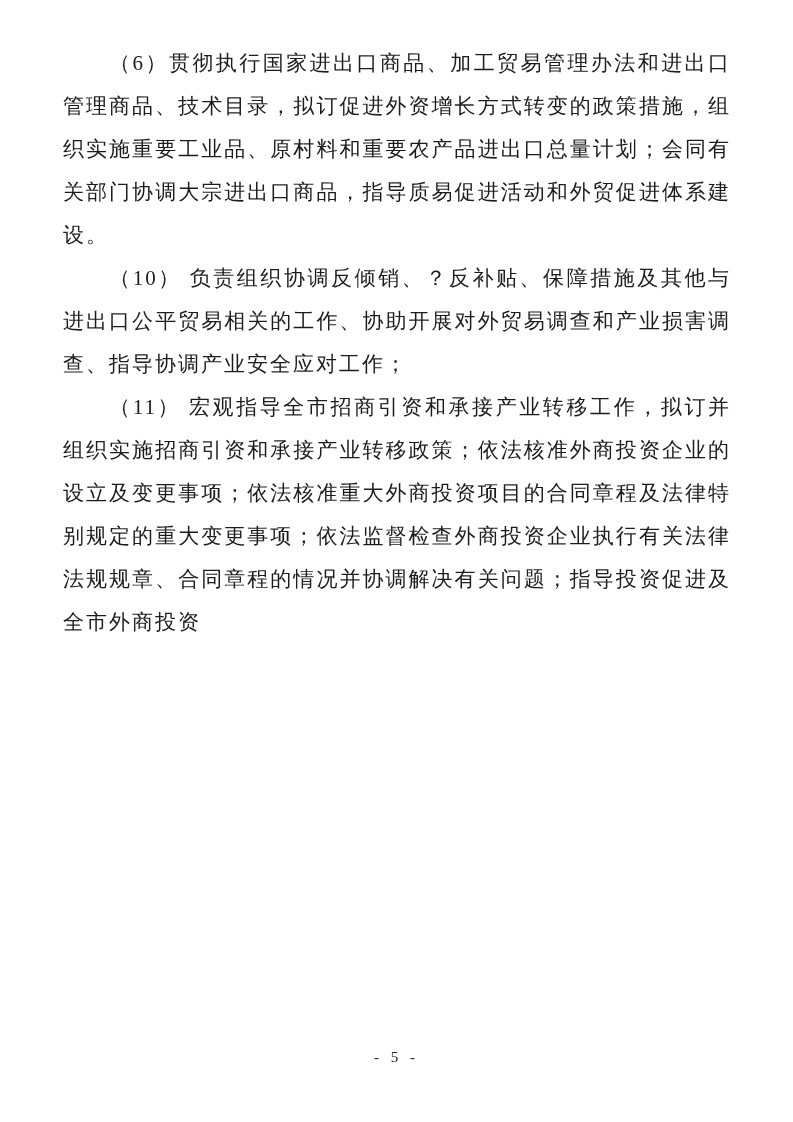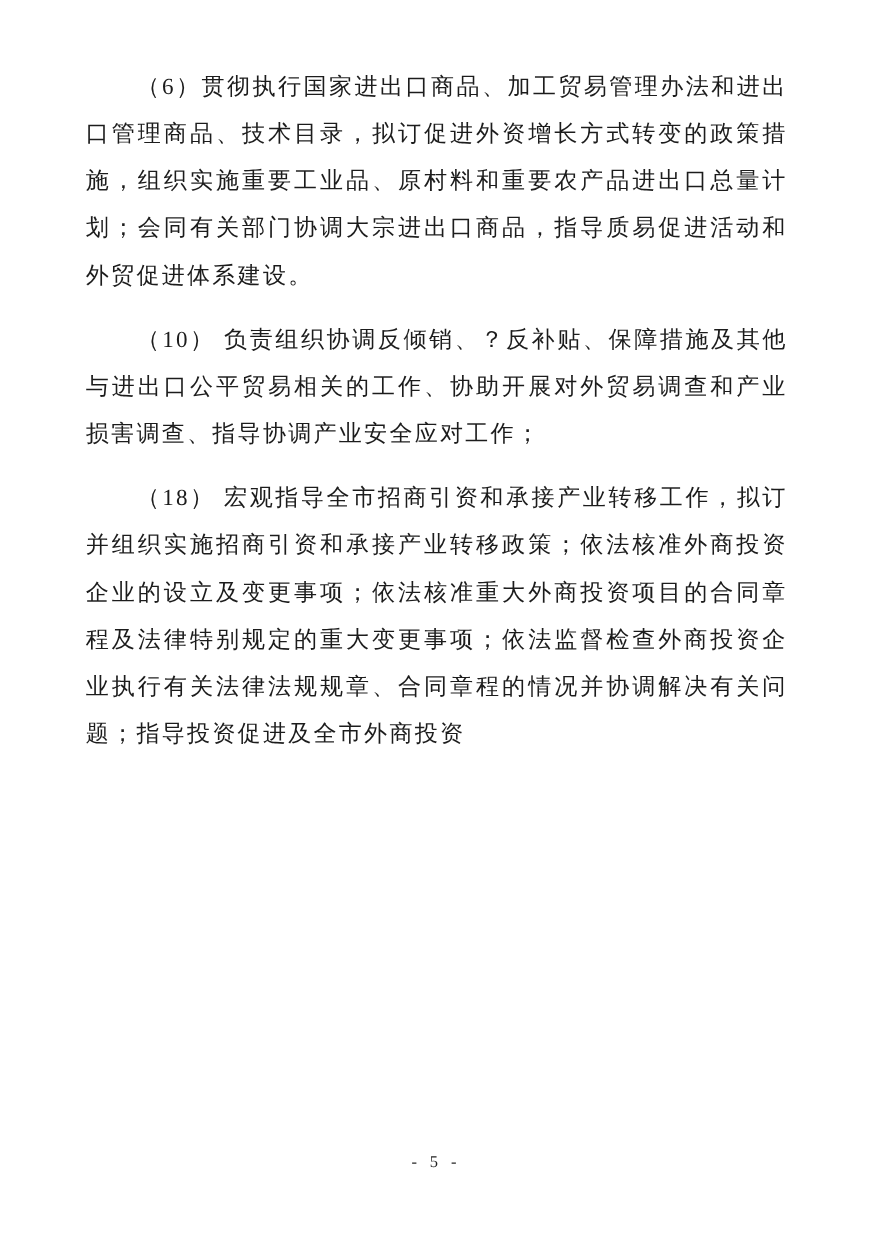--- a/index.html
+++ b/index.html
@@ -16,21 +16,21 @@
     font-family: "Liberation Serif", "DejaVu Serif", serif;
     color: #1c1c1c;
   }
   .content {
     position: absolute;
     left: 63px;
     top: 42px;
     width: 668px;
   }
   .content p {
-    margin: 15px;
+    margin: 0;
     padding: 0;
     font-size: 21px;
     line-height: 43px;
     letter-spacing: 2px;
     text-align: justify;
     text-justify: inter-character;
     text-indent: 2.2em;
     font-weight: 400;
     word-break: break-all;
   }
@@ -46,16 +46,16 @@
     font-family: "Liberation Serif", "DejaVu Serif", serif;
   }
 </style>
 </head>
 <body>
 
 <div class="page">
   <div class="content">
     <p>（6）贯彻执行国家进出口商品、加工贸易管理办法和进出口管理商品、技术目录，拟订促进外资增长方式转变的政策措施，组织实施重要工业品、原村料和重要农产品进出口总量计划；会同有关部门协调大宗进出口商品，指导质易促进活动和外贸促进体系建设。</p>
     <p>（10） 负责组织协调反倾销、？反补贴、保障措施及其他与进出口公平贸易相关的工作、协助开展对外贸易调查和产业损害调查、指导协调产业安全应对工作；</p>
-    <p>（18） 宏观指导全市招商引资和承接产业转移工作，拟订并组织实施招商引资和承接产业转移政策；依法核准外商投资企业的设立及变更事项；依法核准重大外商投资项目的合同章程及法律特别规定的重大变更事项；依法监督检查外商投资企业执行有关法律法规规章、合同章程的情况并协调解决有关问题；指导投资促进及全市外商投资</p>
+    <p>（11） 宏观指导全市招商引资和承接产业转移工作，拟订并组织实施招商引资和承接产业转移政策；依法核准外商投资企业的设立及变更事项；依法核准重大外商投资项目的合同章程及法律特别规定的重大变更事项；依法监督检查外商投资企业执行有关法律法规规章、合同章程的情况并协调解决有关问题；指导投资促进及全市外商投资</p>
   </div>
   <div class="page-number">- 5 -</div>
 </div>
 
 </body></html>

